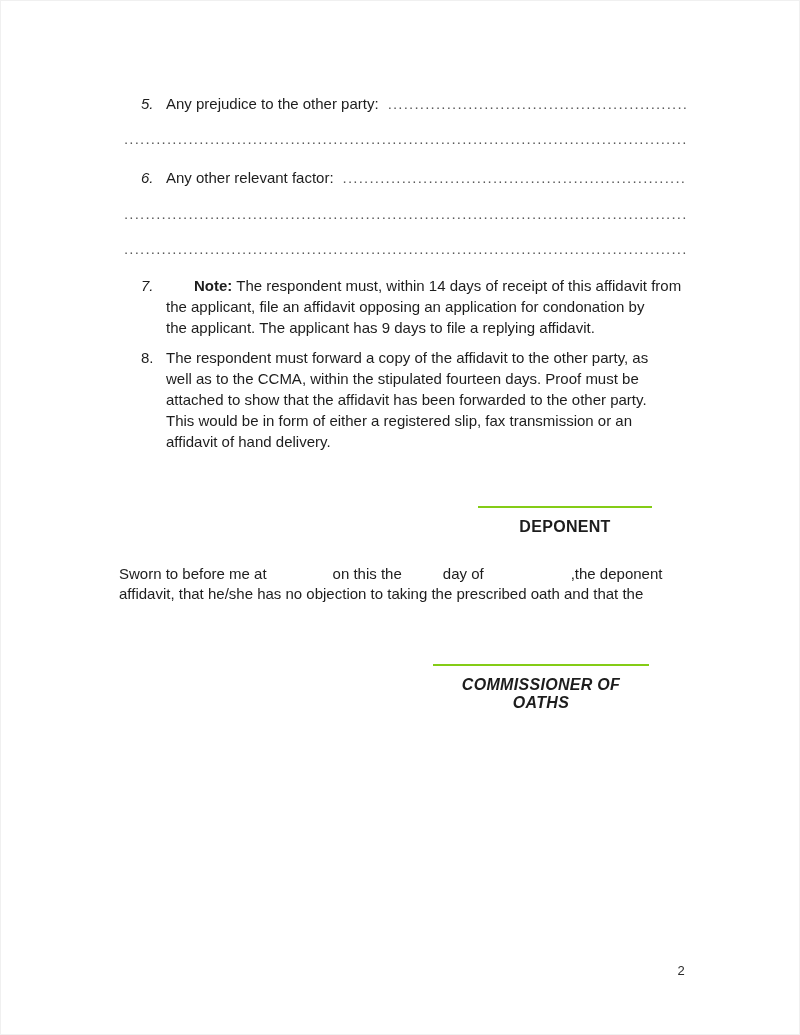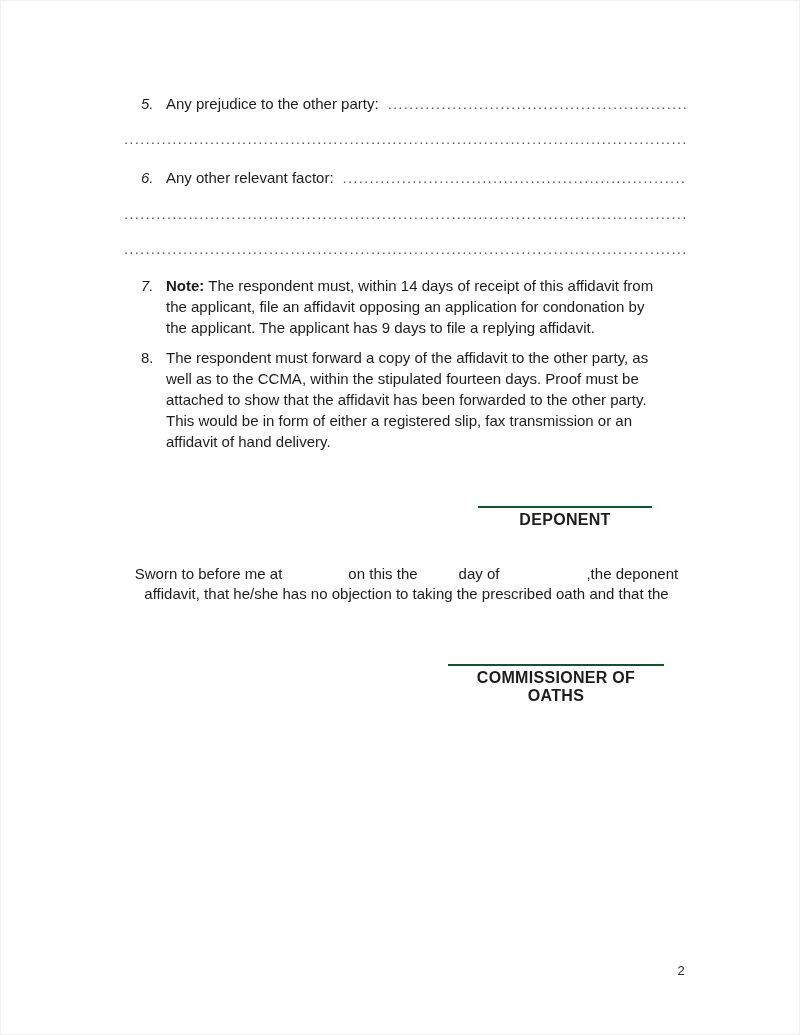--- a/index.html
+++ b/index.html
@@ -50,42 +50,42 @@
 
   
   .hang {
     left: 140px;
     width: 560px;
     line-height: 21px;
   }
   .hang .num-col { position: absolute; left: 0; top: 0; }
   .hang .body { margin-left: 25px; }
   .line { white-space: nowrap; }
-  .bold { font-weight: bold; }
+  .bold { font-weight: bold; margin-left: 28px; }
 
   
   .sigblock {
-    border-top: 2px solid #14532d;
+    border-top: 2px solid #84cc16;
     text-align: center;
-    padding-top: 3px;
+    padding-top: 10px;
     font-weight: bold;
     font-size: 16px;
     letter-spacing: 0.3px;
   }
   .sig-deponent { left: 477px; top: 505px; width: 174px; }
-  .sig-commissioner { left: 447px; top: 663px; width: 216px; }
+  .sig-commissioner { left: 432px; top: 663px; width: 216px; font-style: italic; }
 
   
   .sworn {
     left: 118px;
     top: 563px;
     width: 575px;
     line-height: 20px;
   }
-  .sworn .line { white-space: nowrap; text-align: center; }
+  .sworn .line { white-space: nowrap; }
   .gap { display: inline-block; }
   .gap-place { width: 66px; }
   .gap-day { width: 41px; }
   .gap-month { width: 87px; }
 
   .page-number {
     left: 668px;
     top: 962px;
     width: 24px;
     text-align: center;

